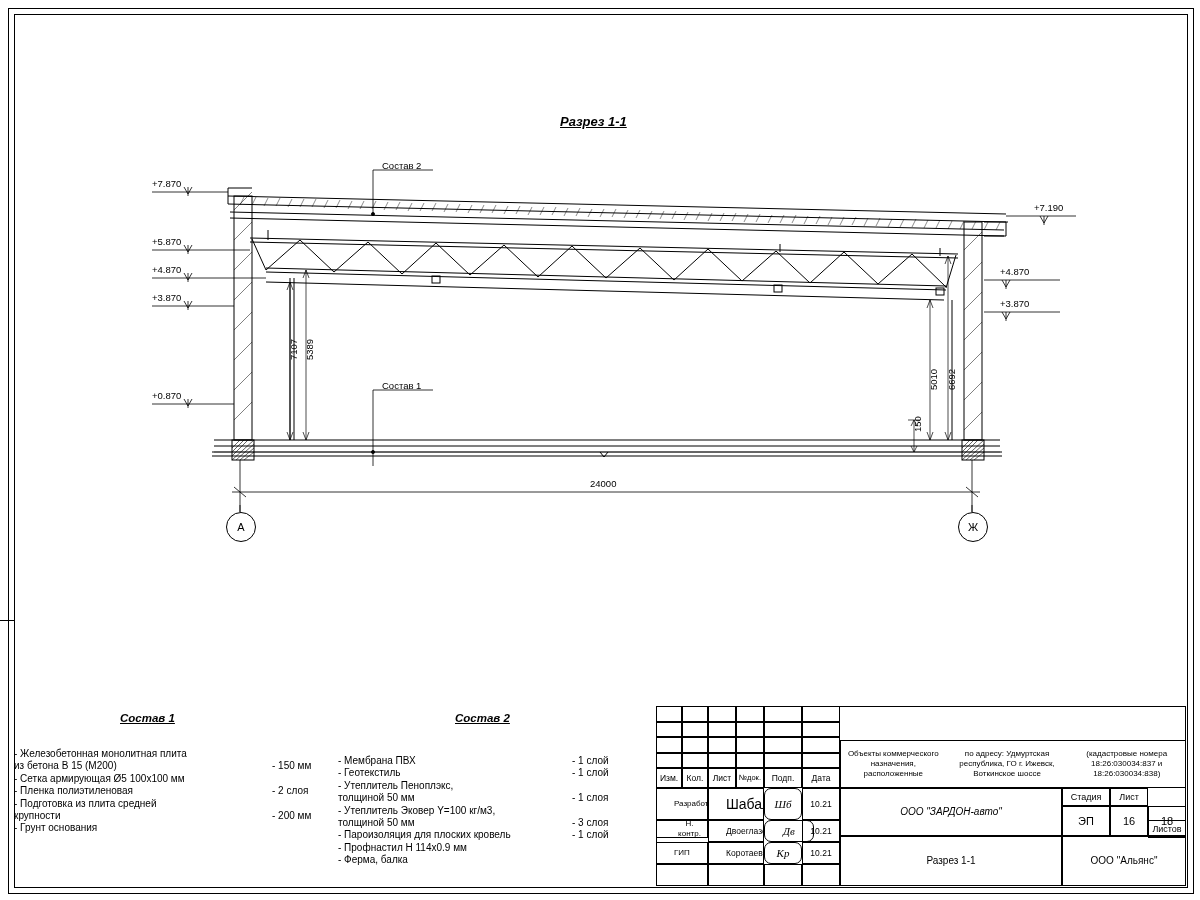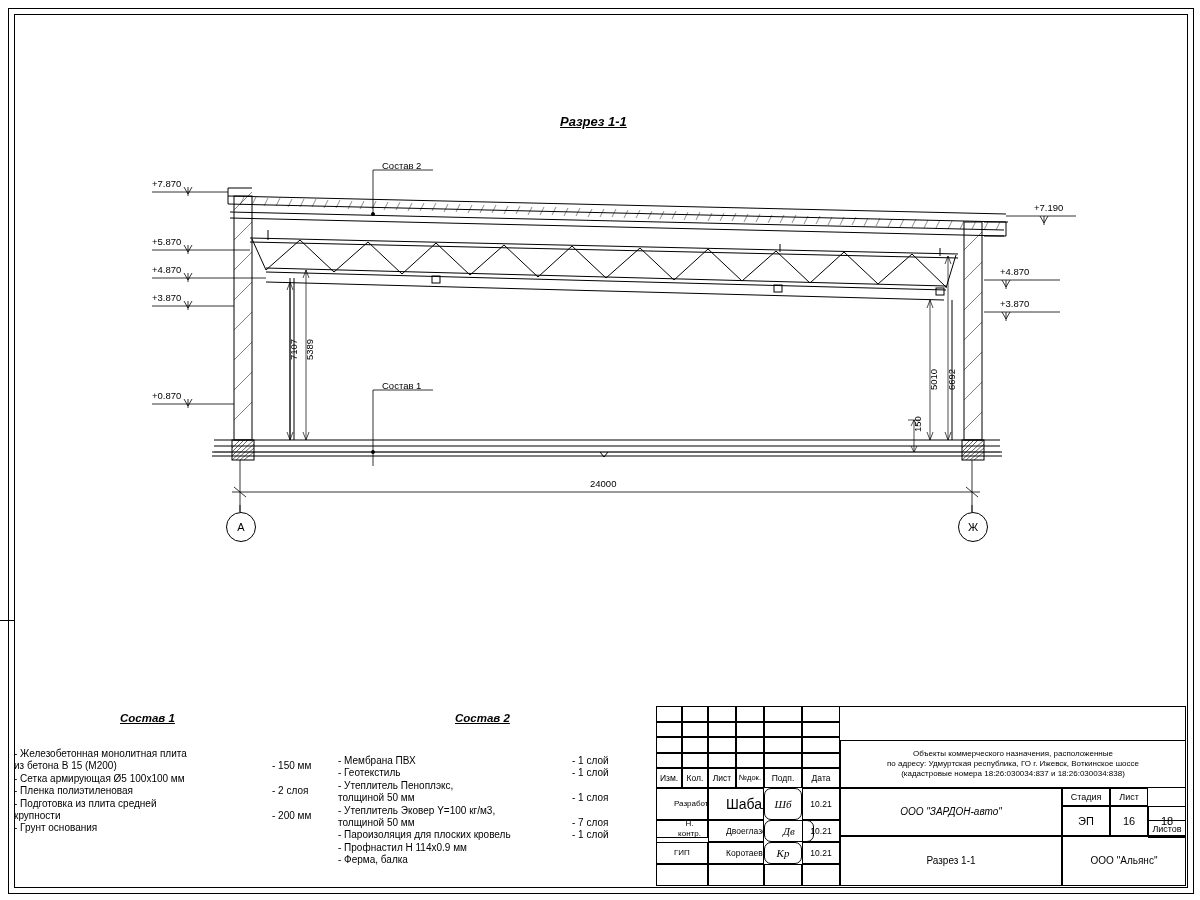--- a/index.html
+++ b/index.html
@@ -313,32 +313,32 @@
     <div class="row"><span>- Грунт основания</span><span class="qty" style="left:258px;"></span></div>
   </div>
 
   <div class="legend-title" style="left:455px;top:712px;">Состав 2</div>
   <div class="legend" style="left:338px;top:755px;width:300px;">
     <div class="row"><span>- Мембрана ПВХ</span><span class="qty" style="left:234px;">- 1 слой</span></div>
     <div class="row"><span>- Геотекстиль</span><span class="qty" style="left:234px;">- 1 слой</span></div>
     <div class="row"><span>- Утеплитель Пеноплэкс,</span><span class="qty" style="left:234px;"></span></div>
     <div class="row"><span>  толщиной 50 мм</span><span class="qty" style="left:234px;">- 1 слоя</span></div>
     <div class="row"><span>- Утеплитель Эковер Y=100 кг/м3,</span><span class="qty" style="left:234px;"></span></div>
-    <div class="row"><span>  толщиной 50 мм</span><span class="qty" style="left:234px;">- 7 слоя</span></div>
+    <div class="row"><span>  толщиной 50 мм</span><span class="qty" style="left:234px;">- 3 слоя</span></div>
     <div class="row"><span>- Пароизоляция для плоских кровель</span><span class="qty" style="left:234px;">- 1 слой</span></div>
     <div class="row"><span>- Профнастил Н 114х0.9 мм</span><span class="qty" style="left:234px;"></span></div>
     <div class="row"><span>- Ферма, балка</span><span class="qty" style="left:234px;"></span></div>
   </div>
 
   <div style="position:absolute;left:656px;top:706px;width:530px;height:180px;">
 
     <div style="position:absolute;left:0;top:0;width:530px;height:180px;border:1px solid #000;box-sizing:border-box;"></div>
 
 
-    <div class="stamp-cell" style="left:184px;top:34px;width:346px;height:48px;flex-direction:column;">
+    <div class="stamp-cell" style="left:184px;top:34px;width:346px;height:48px;flex-direction:row;">
       <div class="small">Объекты коммерческого назначения, расположенные</div>
       <div class="small">по адресу: Удмуртская республика, ГО г. Ижевск, Воткинское шоссе</div>
       <div class="small">(кадастровые номера 18:26:030034:837 и 18:26:030034:838)</div>
     </div>
 
     <div style="position:absolute;left:0;top:0;width:184px;height:62px;">
       <div class="stamp-cell" style="left:0;top:0;width:26px;height:15.5px;"></div>
       <div class="stamp-cell" style="left:26px;top:0;width:26px;height:15.5px;"></div>
       <div class="stamp-cell" style="left:52px;top:0;width:28px;height:15.5px;"></div>
       <div class="stamp-cell" style="left:80px;top:0;width:28px;height:15.5px;"></div>

